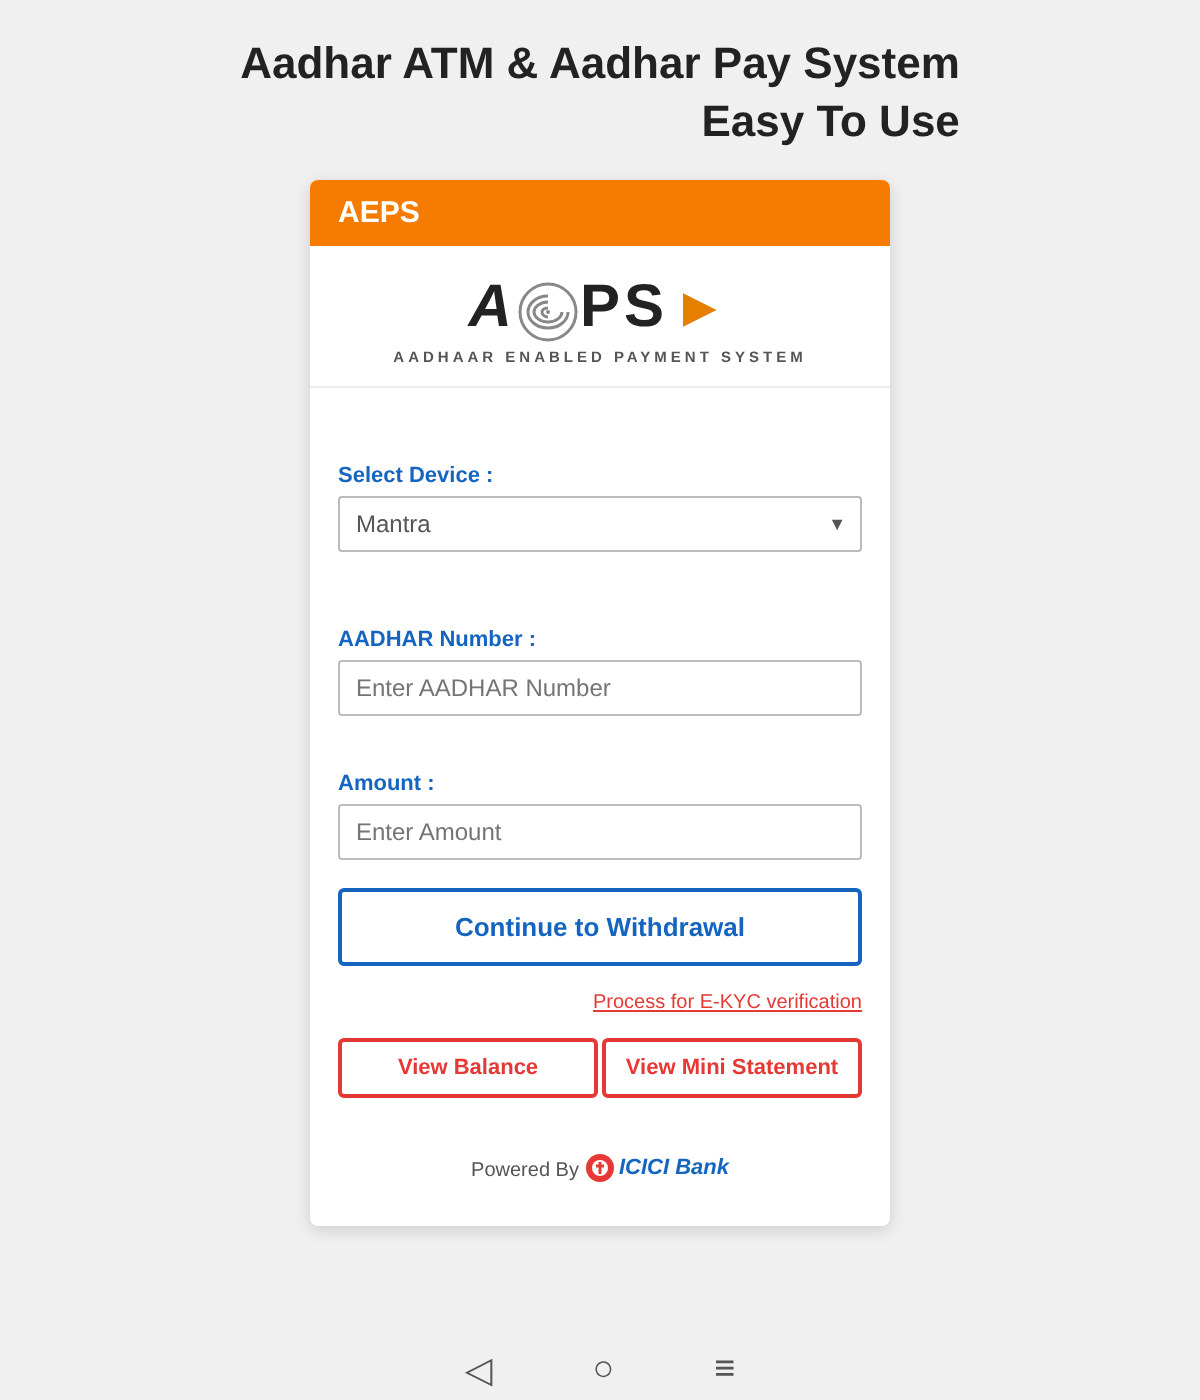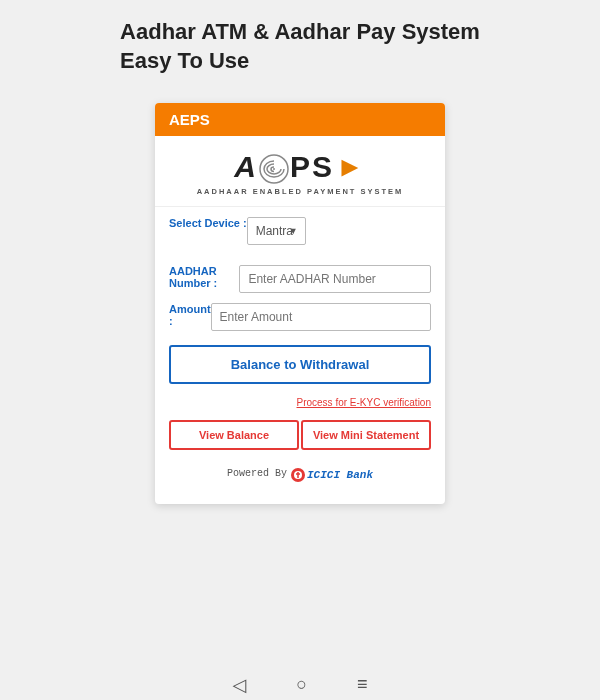--- a/index.html
+++ b/index.html
@@ -8,25 +8,25 @@
       height: 700px;
       background: #f0f0f0;
       font-family: Arial, sans-serif;
       display: flex;
       flex-direction: column;
       align-items: center;
       overflow: hidden;
     }
 
     .page-title {
-      text-align: left;
+      text-align: right;
       font-size: 22px;
       font-weight: bold;
       color: #222;
-      padding: 18px 20px 28px;
+      padding: 18px 20px 15px;
       line-height: 1.3;
     }
 
     .card {
       background: #fff;
       width: 290px;
       border-radius: 4px;
       overflow: hidden;
       box-shadow: 0 2px 8px rgba(0,0,0,0.15);
     }
@@ -91,23 +91,24 @@
     }
 
     .form-row {
       display: flex;
       gap: 10px;
       margin-bottom: 10px;
     }
 
     .form-group {
       display: flex;
-      flex-direction: row;
+      flex-direction: column;
       flex: 1;
       margin-bottom: 10px;
+      margin-top: 28px;
     }
 
     .form-group label {
       font-size: 11px;
       color: #1565c0;
       font-weight: bold;
       margin-bottom: 4px;
     }
 
     .form-group select,
@@ -161,45 +162,44 @@
     .ekyc-link a {
       color: #e53935;
       font-size: 10px;
       text-decoration: underline;
       cursor: pointer;
     }
 
     .bottom-buttons {
       display: flex;
       gap: 2px;
-      margin-bottom: 18px;
+      margin-bottom: 28px;
     }
 
     .bottom-btn {
       flex: 1;
       padding: 7px;
       background: #fff;
       color: #e53935;
       border: 2px solid #e53935;
       border-radius: 3px;
       font-size: 11px;
       font-weight: bold;
       cursor: pointer;
     }
 
     .powered-by {
       text-align: center;
       font-size: 10px;
       color: #555;
       display: flex;
-      align-items: flex-start;
+      align-items: flex-end;
       justify-content: center;
       gap: 4px;
       padding-bottom: 8px;
-      font-family: Liberation Mono, monospace;
     }
 
     .icici-logo {
       display: flex;
       align-items: center;
       gap: 2px;
     }
 
     .icici-icon {
       width: 14px;
@@ -282,21 +282,21 @@
     <div class="form-group">
       <label>AADHAR Number :</label>
       <input type="text" placeholder="Enter AADHAR Number" style="">
     </div>
 
     <div class="form-group">
       <label>Amount :</label>
       <input type="text" placeholder="Enter Amount" style="">
     </div>
 
-    <button class="continue-btn">Balance to Withdrawal</button>
+    <button class="continue-btn">Continue to Withdrawal</button>
 
     <div class="ekyc-link">
       <a>Process for E-KYC verification</a>
     </div>
 
     <div class="bottom-buttons">
       <button class="bottom-btn">View Balance</button>
       <button class="bottom-btn">View Mini Statement</button>
     </div>
 

